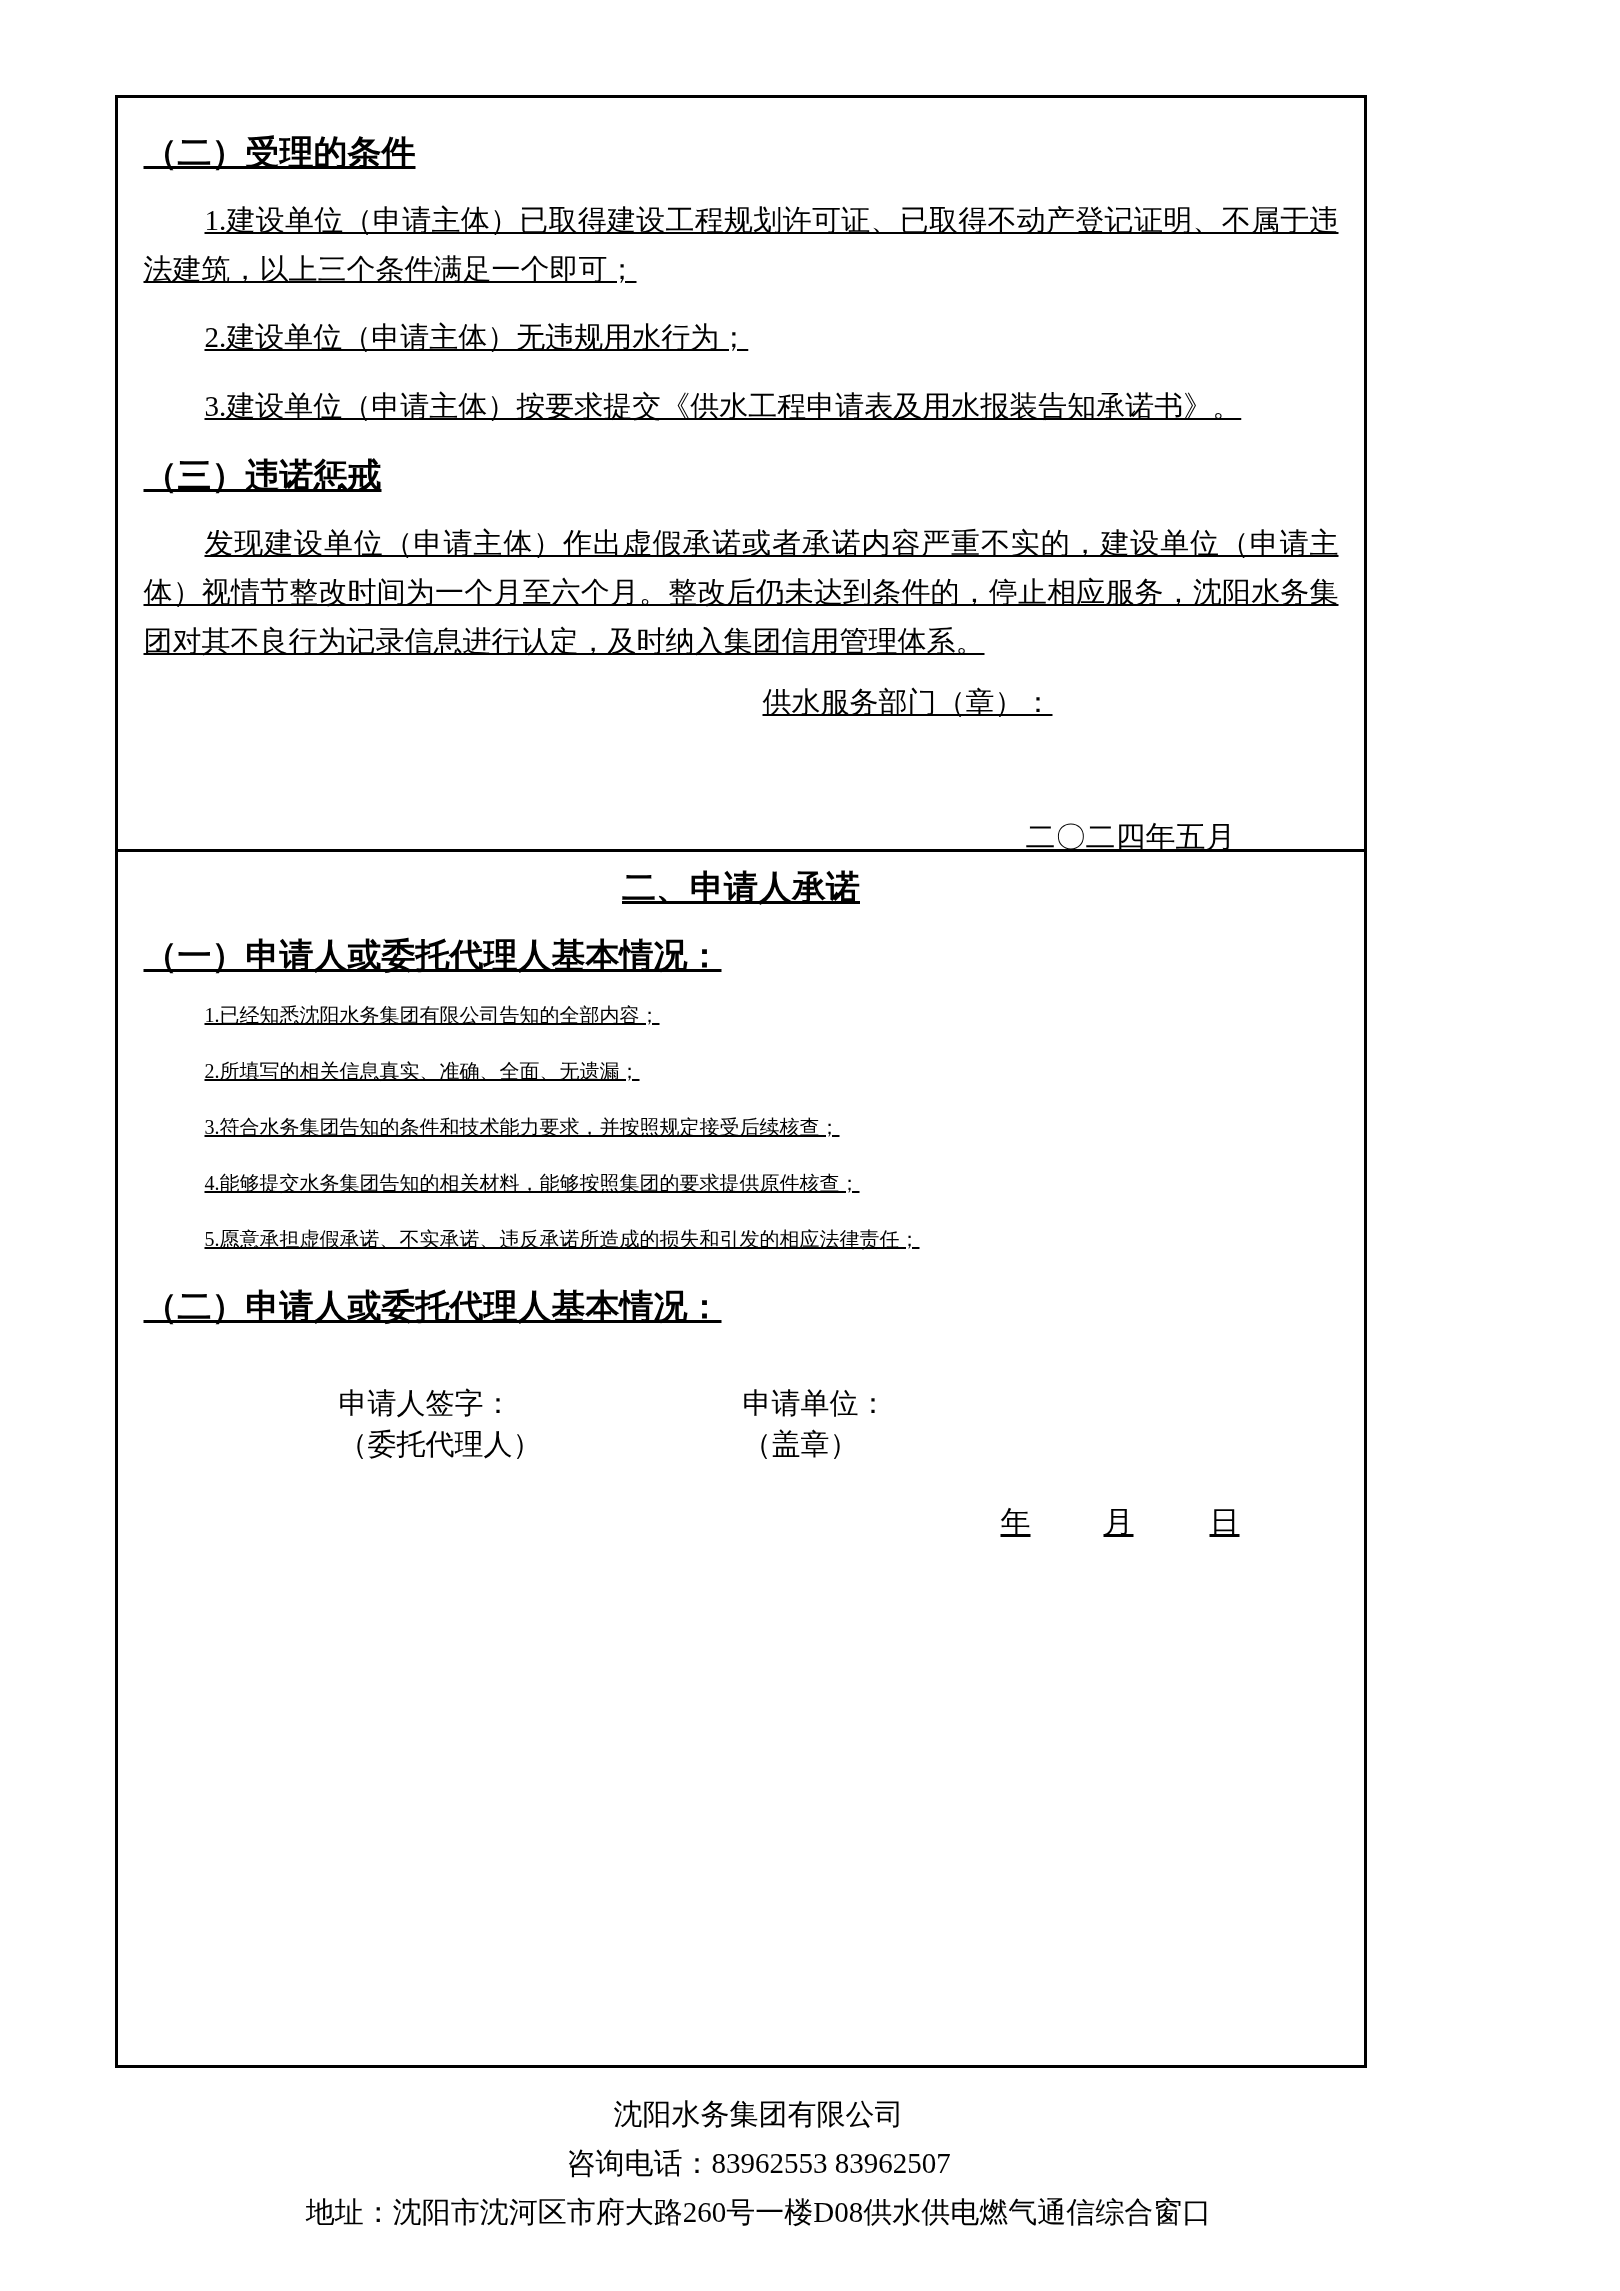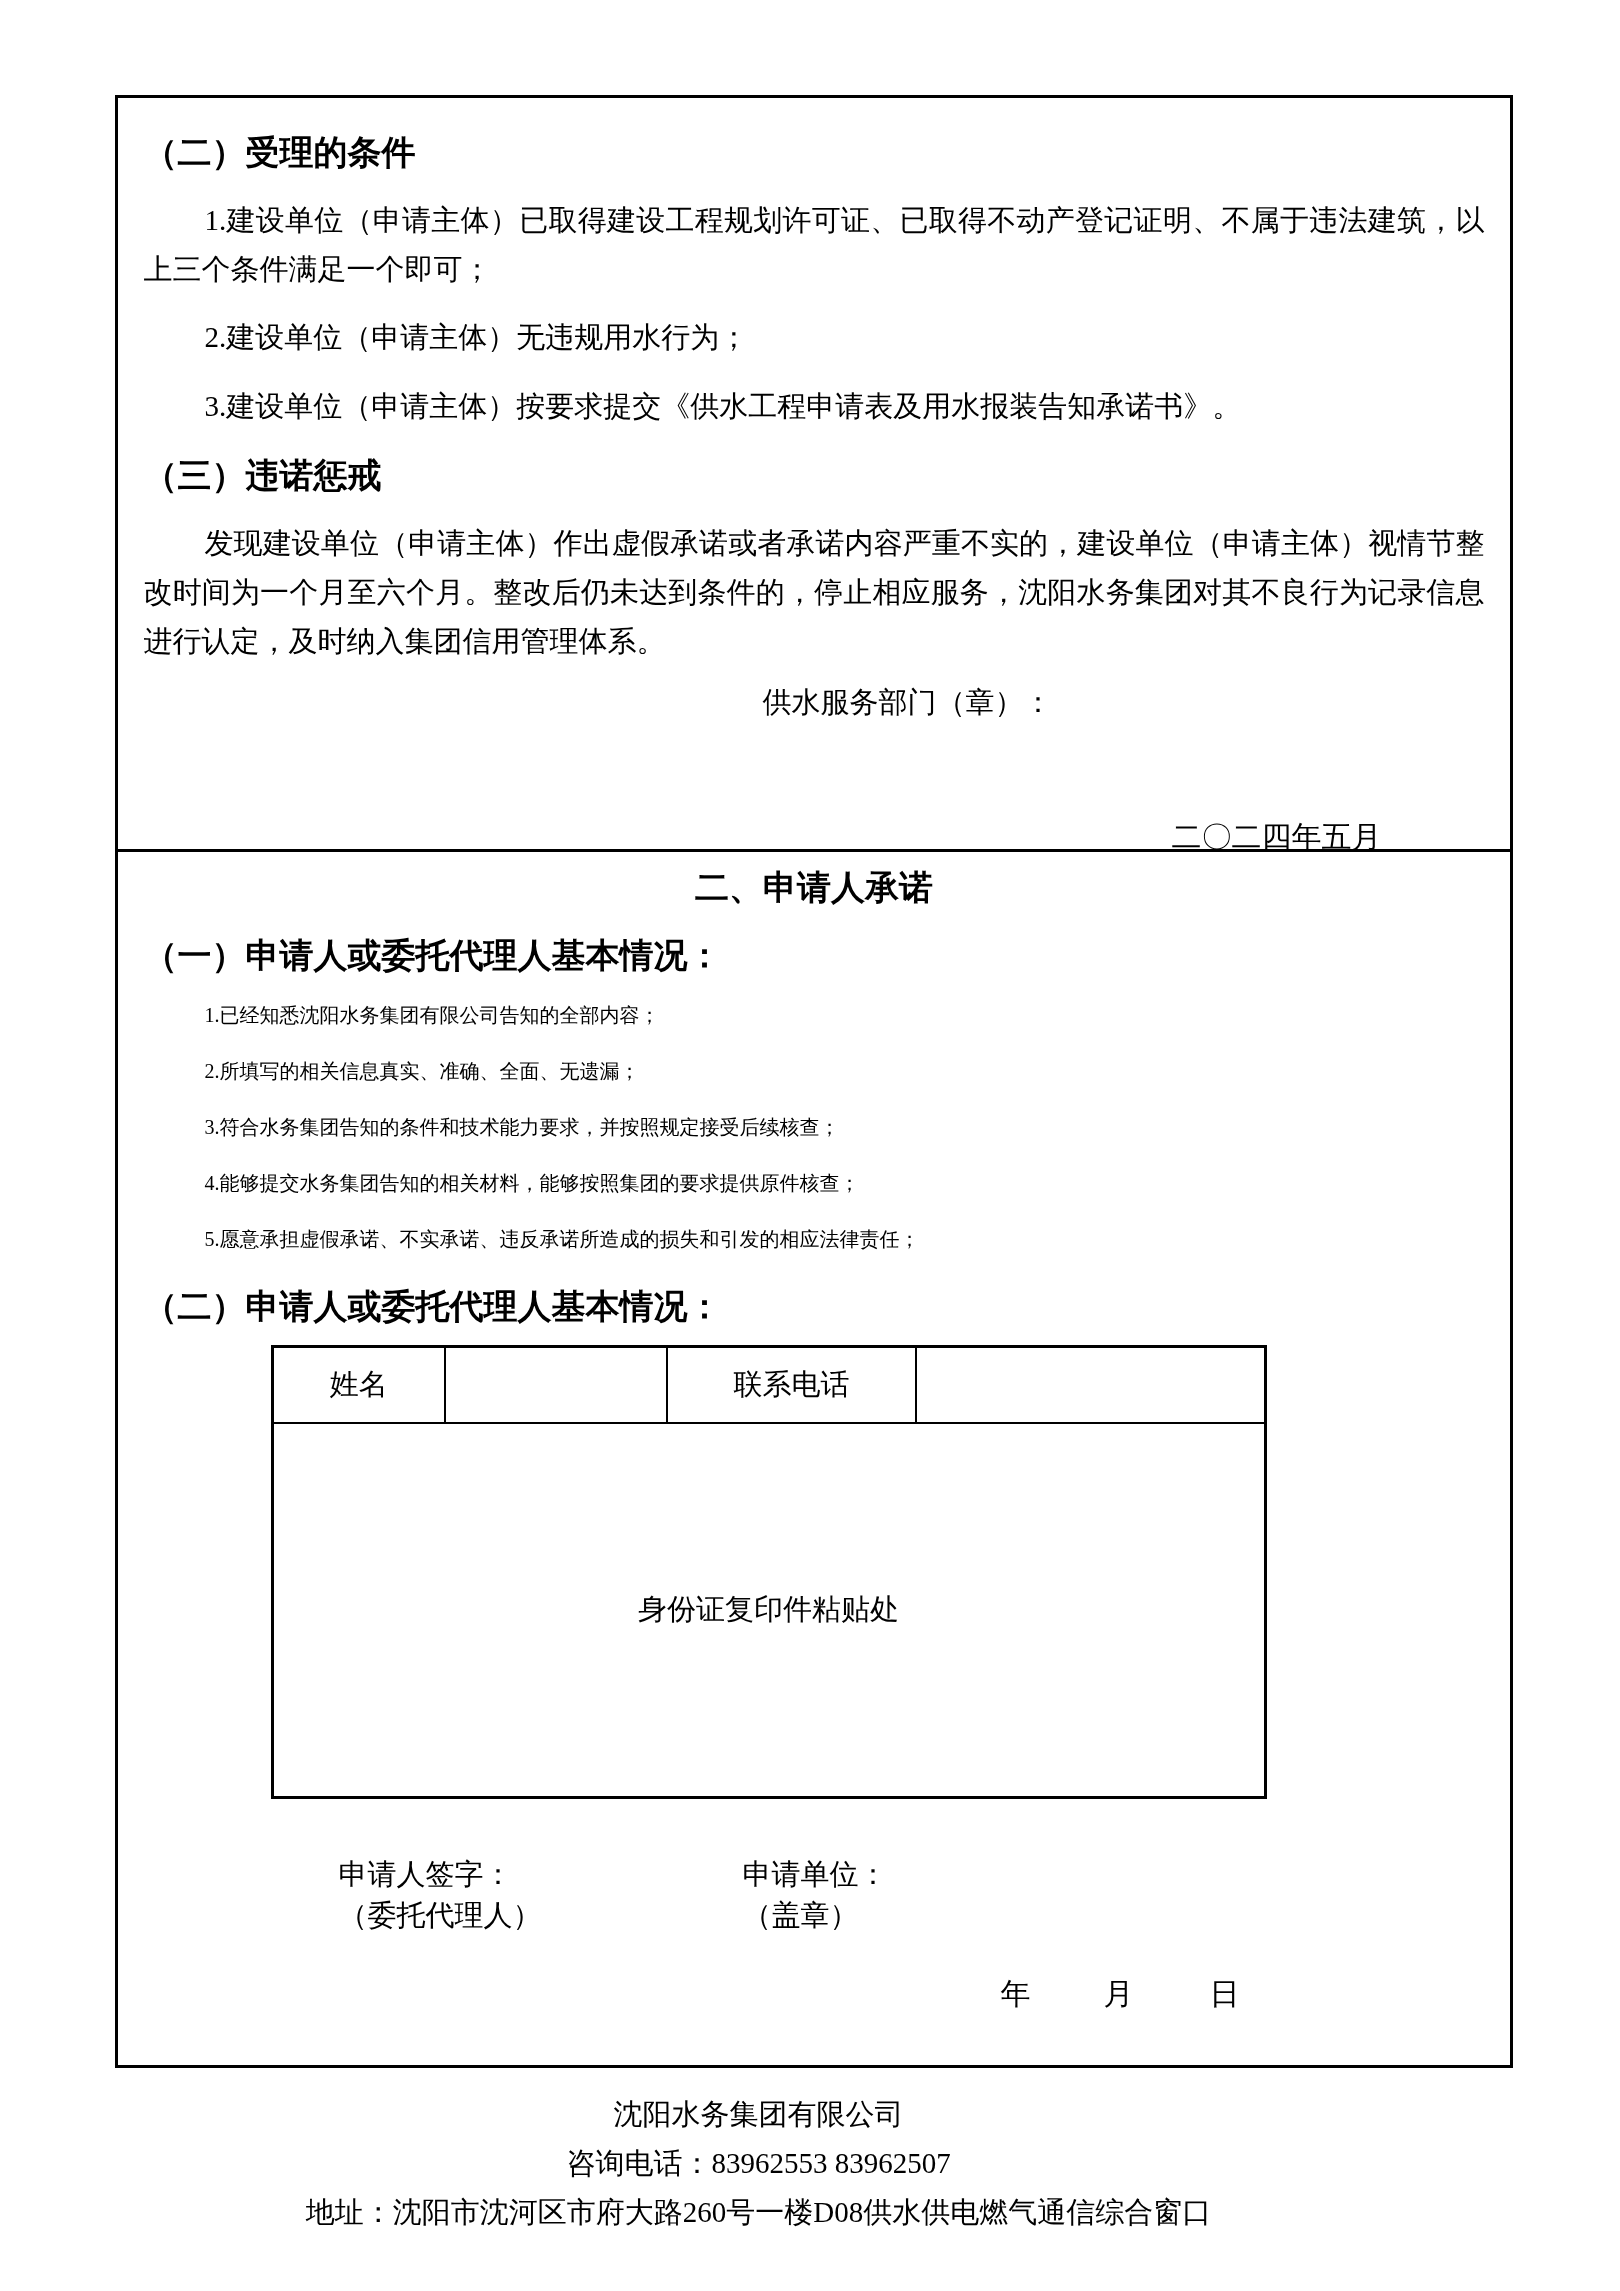--- a/index.html
+++ b/index.html
@@ -6,24 +6,25 @@
   body {
     width: 1620px; height: 2292px;
     background: #ffffff;
     color: #000000;
     position: relative;
     font-family: "Liberation Serif", serif;
   }
   .box {
     position: absolute;
     left: 115px;
-    width: 1398px;
+    width: 1252px;
     border: 3.9px solid #000;
     box-sizing: border-box;
     background: #fff;
+    text-decoration: underline;
   }
   .box1 { top: 95px; height: 758px; padding: 0 25.5px; }
   .box2 { top: 849px; height: 1219px; padding: 0 25.5px; }
   .sec-heading {
     font-family: "Liberation Sans", sans-serif;
     font-weight: bold;
     font-size: 34px;
     line-height: 43px;
     margin: 0;
   }
@@ -134,41 +135,20 @@
   <div class="promises">
     <p class="promise">1.已经知悉沈阳水务集团有限公司告知的全部内容；</p>
     <p class="promise">2.所填写的相关信息真实、准确、全面、无遗漏；</p>
     <p class="promise">3.符合水务集团告知的条件和技术能力要求，并按照规定接受后续核查；</p>
     <p class="promise">4.能够提交水务集团告知的相关材料，能够按照集团的要求提供原件核查；</p>
     <p class="promise">5.愿意承担虚假承诺、不实承诺、违反承诺所造成的损失和引发的相应法律责任；</p>
   </div>
 
   <p class="sec-heading commit-h2">（二）申请人或委托代理人基本情况：</p>
 
-  <table class="info-table">
-    <colgroup>
-      <col style="width:173px">
-        <col style="width:222px">
-        <col style="width:249px">
-        <col style="width:349px">
-    </colgroup>
-    <tbody>
-        <tr>
-      <td class="hdr-cell">姓名</td>
-      <td class="hdr-cell"></td>
-      <td class="hdr-cell">联系电话</td>
-      <td class="hdr-cell"></td>
-    </tr>
-    <tr>
-      <td class="paste-cell" colspan="4">
-        <span>身份证复印件粘贴处</span>
-      </td>
-    </tr>
-  </tbody>
-    </table>
 
   <div class="sign-row">
     <div class="sign-block sign-applicant">
       <div>申请人签字：</div>
       <div>（委托代理人）</div>
     </div>
     <div class="sign-block sign-unit">
       <div>申请单位：</div>
       <div>（盖章）</div>
     </div>

